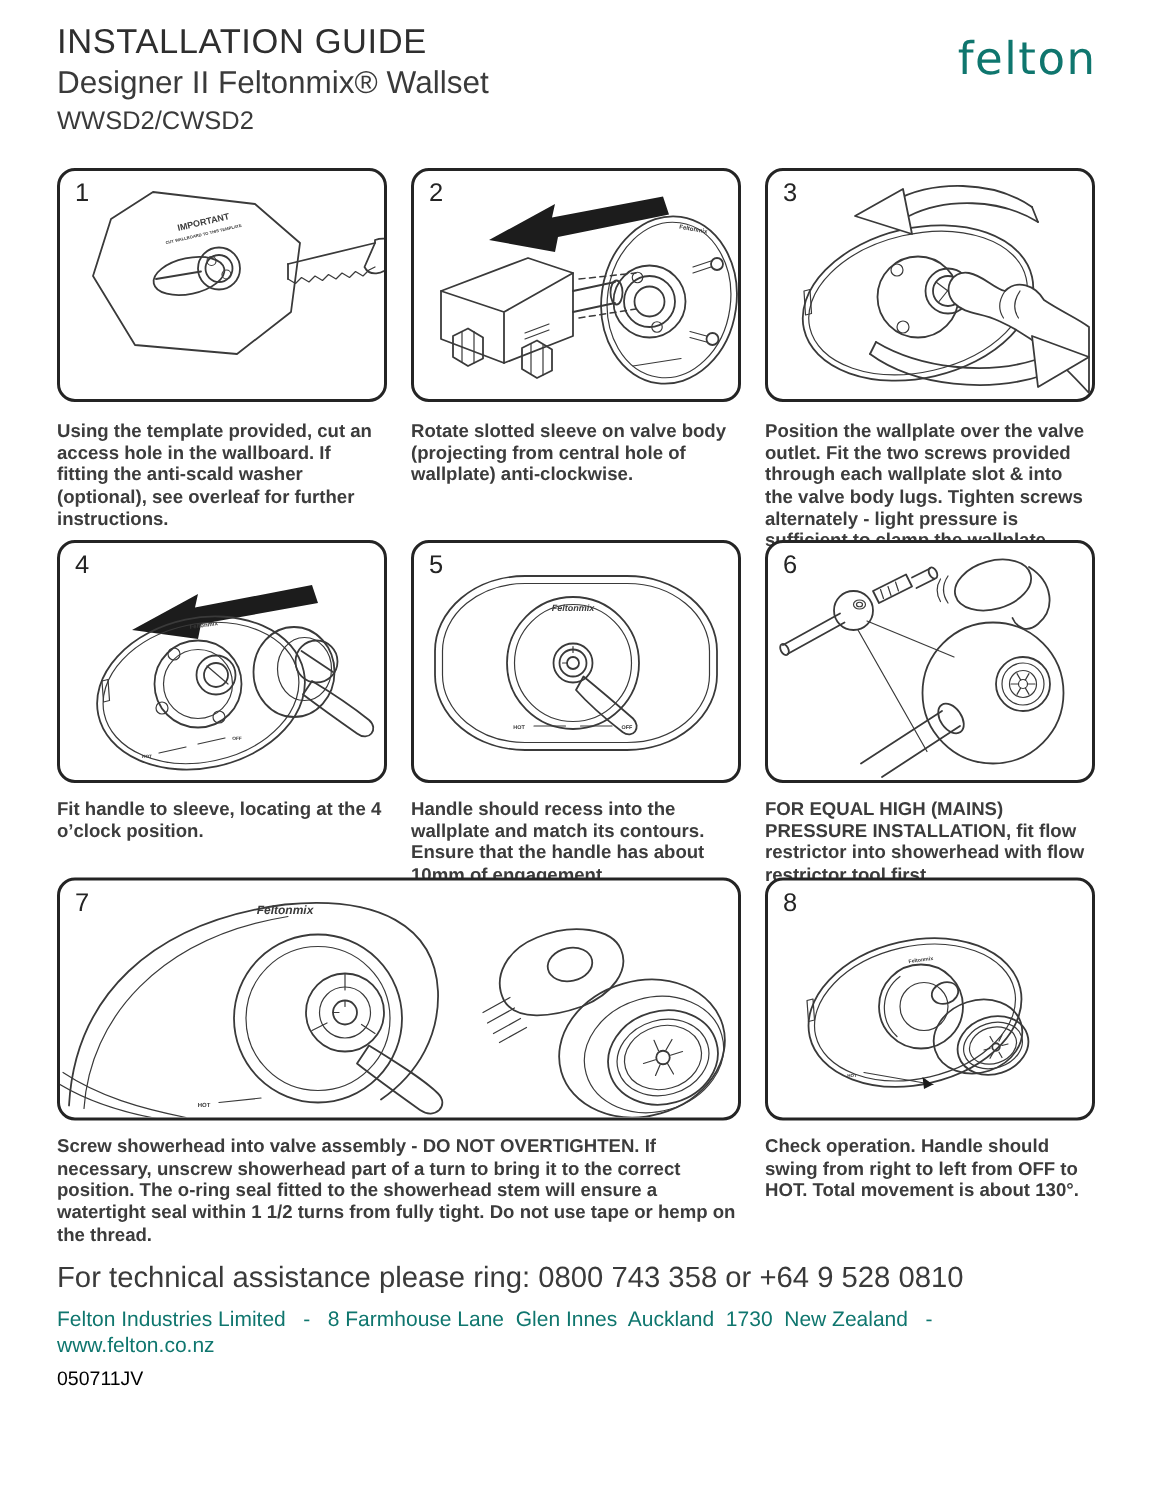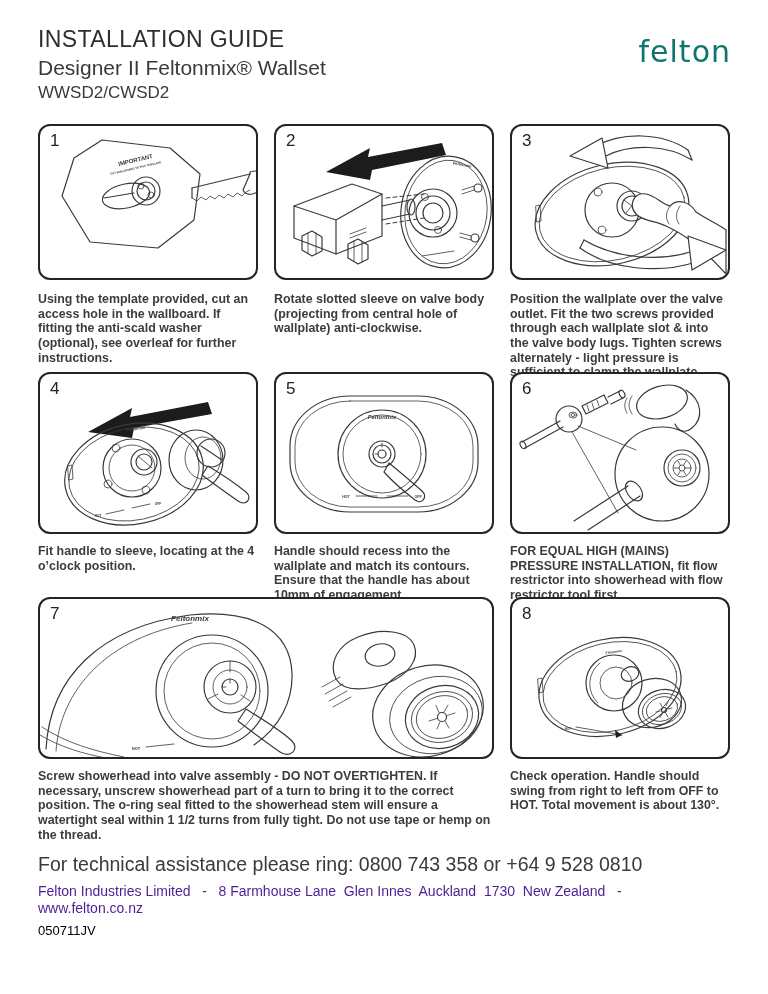--- a/index.html
+++ b/index.html
@@ -1,21 +1,21 @@
 <!DOCTYPE html>
 <html><head>
 <meta charset="utf-8">
 <style>
   * { margin:0; padding:0; box-sizing:border-box; }
   html,body { background:#ffffff; }
   body {
     width:768px; height:994px; overflow:hidden;
     font-family:"Liberation Sans", sans-serif; color:#333;
   }
-  .page { width:768px; height:994px; padding:26px 37px 0 38px; background:#fff; }
+  .page { width:768px; height:994px; padding:14px 37px 0 38px; background:#fff; }
 
   
   .hdr { display:flex; justify-content:space-between; align-items:flex-start; height:98px; }
   .hdr-title { font-size:23px; letter-spacing:.4px; color:#2e2e2e; font-weight:normal; line-height:1.15; }
   .hdr-sub   { font-size:21px; color:#3a3a3a; margin-top:3px; line-height:1.25; }
   .hdr-model { font-size:17px; color:#3a3a3a; line-height:1.25; }
   .logo { font-family:"DejaVu Sans", sans-serif; font-size:30px; color:#0f766e;
           letter-spacing:1px; font-weight:normal; margin-top:8px; }
 
   
@@ -37,21 +37,21 @@
   
   .art * { fill:none; stroke:#3a3a3a; stroke-width:1.2; stroke-linecap:round; stroke-linejoin:round; }
   .art .solid { fill:#1c1c1c; stroke:none; }
   .art .white { fill:#ffffff; stroke:#3a3a3a; }
   .art .thin  { stroke-width:.8; }
   .art .dash  { stroke-dasharray:4 3; stroke-width:1; }
   .art text   { stroke:none; fill:#3a3a3a; font-family:"Liberation Sans", sans-serif; font-weight:bold; }
 
   
   .foot-main { margin-top:0; font-size:19.5px; color:#3a3a3a; line-height:1.25; }
-  .foot-addr { margin-top:7px; font-size:14px; color:#4c1d95; white-space:pre-wrap; line-height:1.2; }
+  .foot-addr { margin-top:7px; font-size:14px; color:#0f766e; white-space:pre-wrap; line-height:1.2; }
   .foot-code { margin-top:6px; font-size:13px; color:#000000; }
 </style>
 </head>
 <body>
 
 <div class="page">
 
   <div class="hdr">
     <div>
       <div class="hdr-title">INSTALLATION GUIDE</div>

